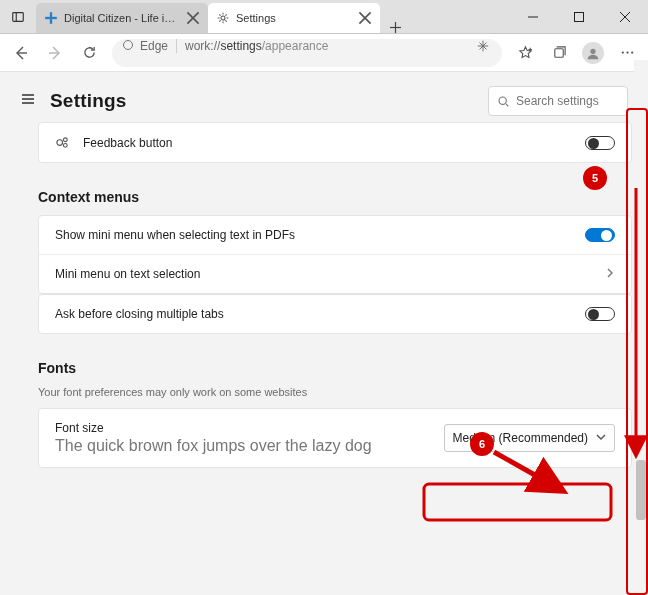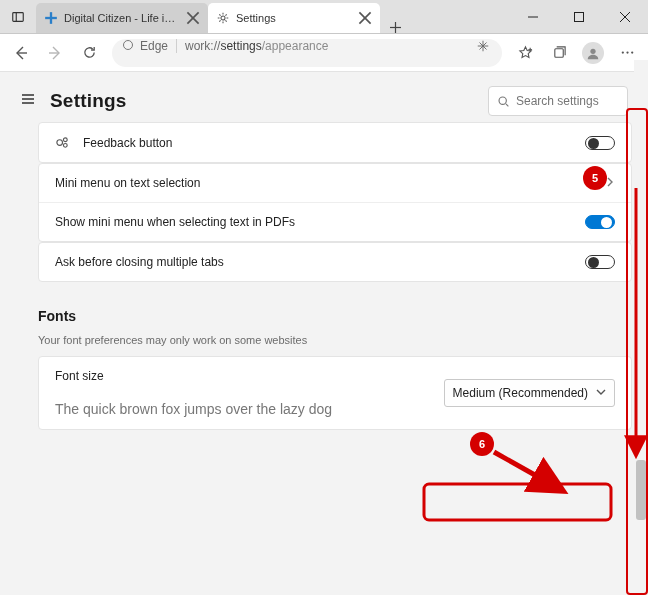--- a/index.html
+++ b/index.html
@@ -42,21 +42,21 @@
   .search-wrap svg { width: 13px; height: 13px; margin-right: 6px; flex:0 0 auto; }
   .search-wrap input { border: none; outline: none; width: 100%; font-size: 12px; background: transparent; color: #333; }
 
   
   .content { padding: 0 16px 16px 38px; position: relative; }
   .card { background: #fff; border: 1px solid #e4e4e4; border-radius: 4px; }
   .row { display: flex; align-items: flex-end; padding: 12px 16px; font-size: 12px; color: #222; }
   .row + .row { border-top: 1px solid #eee; }
   .row-icon { width: 18px; margin-right: 10px; color: #555; display:flex; }
   .row-label { flex: 1; }
-  .row-sub { color: #777; font-size: 14px; margin-top: 18px; }
+  .row-sub { color: #777; font-size: 16px; margin-top: 2px; }
   .chev { color: #777; }
 
   .section-title { font-size: 14px; font-weight: 600; color: #1b1b1b; margin: 26px 0 10px 0; }
   .section-sub { font-size: 11px; color: #6b6b6b; margin-bottom: 10px; }
 
   
   .toggle { width: 30px; height: 14px; border-radius: 8px; position: relative; }
   .toggle::after { content:""; position:absolute; width: 9px; height: 9px; border-radius:50%; top: 1px; background:#fff; border:1px solid transparent; }
   .toggle.off { background:#fff; border:1px solid #333; }
   .toggle.off::after { left: 2px; background:#333; }
@@ -235,33 +235,34 @@
             <circle cx="5" cy="8" r="3"></circle>
             <circle cx="11" cy="5" r="2"></circle>
             <circle cx="11" cy="11" r="2"></circle>
           </svg>
       </span>
       <span class="row-label">Feedback button</span>
       <span class="toggle off"></span>
     </div>
   </div>
 
+  <div class="section-title">Context menus</div>
   <div class="card">
+    <div class="row">
+      <span class="row-label">Show mini menu when selecting text in PDFs</span>
+      <span class="toggle on"></span>
+    </div>
     <div class="row">
       <span class="row-label">Mini menu on text selection</span>
       <span class="chev">
         <svg width="10" height="10" viewBox="0 0 10 10" fill="none" stroke="currentColor" stroke-width="1.4">
             <path d="M3 1l4 4-4 4"></path>
           </svg>
       </span>
     </div>
-    <div class="row">
-      <span class="row-label">Show mini menu when selecting text in PDFs</span>
-      <span class="toggle on"></span>
-    </div>
   </div>
 
   <div class="card">
     <div class="row">
       <span class="row-label">Ask before closing multiple tabs</span>
       <span class="toggle off"></span>
     </div>
   </div>
 
   <div class="section-title">Fonts</div>

